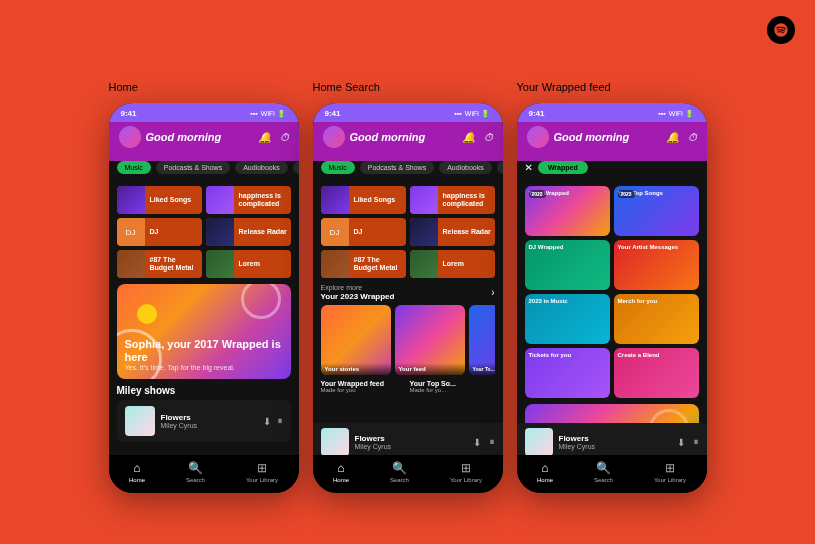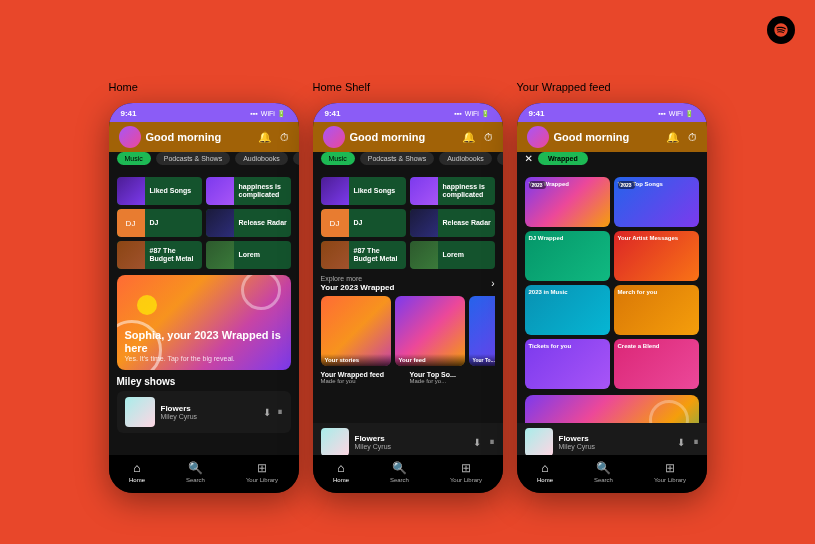--- a/index.html
+++ b/index.html
@@ -81,22 +81,23 @@
     .status-icons span {
       font-size: 7px;
       color: #fff;
     }
 
     
     .phone-header {
       display: flex;
       align-items: center;
       justify-content: space-between;
-      padding: 4px 10px 4px;
-      background: #a16207;
+      padding: 4px 10px 13px;
+      background: #a21caf;
+      font-style: italic;
     }
     .header-left {
       display: flex;
       align-items: center;
       gap: 5px;
     }
     .avatar {
       width: 22px;
       height: 22px;
       border-radius: 50%;
@@ -146,21 +147,21 @@
     }
 
     
     .quick-grid {
       display: grid;
       grid-template-columns: 1fr 1fr;
       gap: 4px;
       margin-bottom: 6px;
     }
     .quick-item {
-      background: #14532d;
+      background: #c2410c;
       border-radius: 4px;
       display: flex;
       align-items: center;
       gap: 5px;
       height: 28px;
       overflow: hidden;
     }
     .quick-thumb {
       width: 28px;
       height: 28px;
@@ -447,21 +448,21 @@
             <span class="quick-label">Lorem</span>
           </div>
         </div>
 
         <div class="wrapped-banner">
           <div class="wrapped-deco">
             <div style="position:absolute;bottom:-10px;left:-15px;width:60px;height:60px;border:3px solid rgba(255,255,255,0.5);border-radius:50%;"></div>
             <div style="position:absolute;top:-5px;right:10px;width:40px;height:40px;border:3px solid rgba(255,255,255,0.4);border-radius:50%;"></div>
             <div style="position:absolute;top:20px;left:20px;width:20px;height:20px;background:rgba(255,255,0,0.6);border-radius:50%;"></div>
           </div>
-          <div class="wrapped-banner-title">Sophia, your 2023 Wrapped is here</div>
+          <div class="wrapped-banner-title">Sophia, your 2017 Wrapped is here</div>
           <div class="wrapped-banner-sub">Yes. It's time. Tap for the big reveal.</div>
         </div>
 
         <div class="section-title">Miley shows</div>
         <div class="show-item">
           <div class="show-left">
             <div class="show-thumb"></div>
             <div class="show-info">
               <div class="show-name">Flowers</div>
               <div class="show-artist">Miley Cyrus</div>
@@ -485,21 +486,21 @@
         </div>
         <div class="nav-item">
           <span class="nav-icon">⊞</span>
           <span class="nav-label">Your Library</span>
         </div>
       </div>
     </div>
   </div>
 
   <div class="phone-section">
-    <div class="phone-label">Home Shelf</div>
+    <div class="phone-label">Home Search</div>
     <div class="phone">
 
       <div class="status-bar">
         <span class="status-time">9:41</span>
         <div class="status-icons">
           <span>▪▪▪</span>
           <span>WiFi</span>
           <span>🔋</span>
         </div>
       </div>

